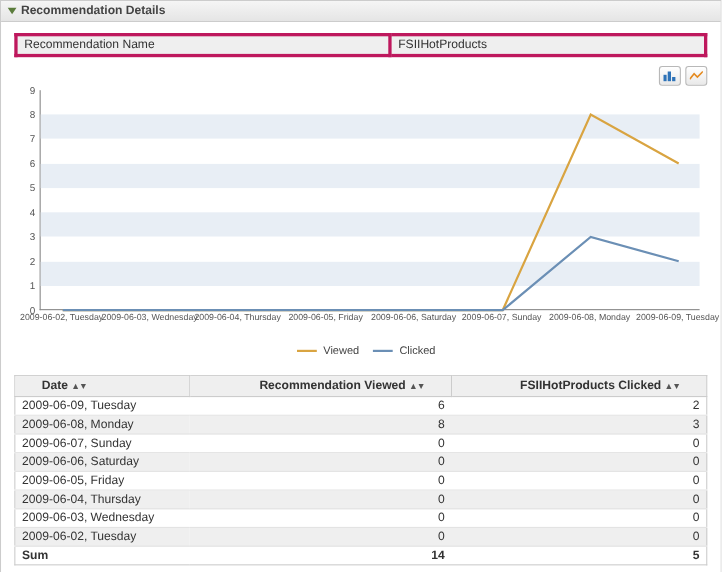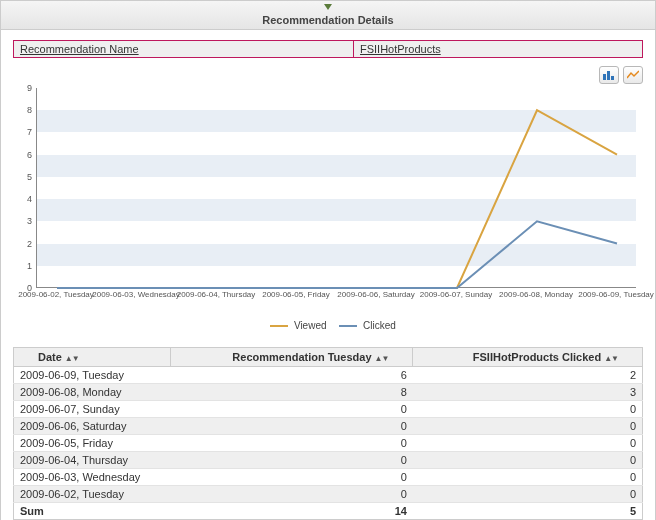--- a/index.html
+++ b/index.html
@@ -1,23 +1,23 @@
 <!DOCTYPE html>
 <html><head>
 <meta charset="utf-8">
 <style>
   * { box-sizing: border-box; margin: 0; padding: 0; }
   body { font-family: Arial, Helvetica, sans-serif; font-size: 11px; color: #333; background: #fff; }
   .panel { width: 656px; border: 1px solid #ccc; background: #fafafa; }
-  .panel-header { background: linear-gradient(#f5f5f5,#e5e5e5); border-bottom: 1px solid #ccc; padding: 3px 6px; display: flex; align-items: center; gap: 4px; flex-direction: column; }
+  .panel-header { background: linear-gradient(#f5f5f5,#e5e5e5); border-bottom: 1px solid #ccc; padding: 3px 6px; display: flex; align-items: center; gap: 4px; }
   .collapse-tri { width: 0; height: 0; border-left: 4px solid transparent; border-right: 4px solid transparent; border-top: 6px solid #5b7c3c; }
   .panel-title { font-weight: bold; color: #444; }
   .panel-body { padding: 10px 12px 6px 12px; background: #fff; }
   table.meta { width: 100%; border-collapse: collapse; border: 1px solid #ccc; margin-bottom: 6px; }
-  table.meta td { border: 1px solid #be185d; padding: 2px 6px; font-size: 11px; text-decoration: underline; }
+  table.meta td { border: 3px solid #be185d; padding: 2px 6px; font-size: 11px; }
   table.meta tr:first-child td { background: #efefef; }
   table.meta td.key { width: 340px; color: #333; }
   .toolbar { display: flex; justify-content: flex-end; gap: 4px; padding: 2px 0 4px 0; }
   .tool-btn { width: 20px; height: 18px; border: 1px solid #b8b8b8; border-radius: 3px; background: linear-gradient(#fff,#e9e9e9); display: flex; align-items: center; justify-content: center; cursor: pointer; }
   .tool-btn svg { display: block; }
   .chart-wrap { position: relative; width: 616px; height: 230px; margin: 0 auto; }
   .y-axis { position: absolute; left: 0; top: 0; width: 14px; height: 200px; }
   .y-tick { position: absolute; right: 2px; font-size: 9px; color: #555; transform: translateY(-50%); }
   .plot { position: absolute; left: 16px; top: 0; width: 600px; height: 200px; border-left: 1px solid #888; border-bottom: 1px solid #888; }
   .band { position: absolute; left: 0; width: 100%; background: #e8eef5; }
@@ -116,21 +116,21 @@
     </div>
 
     <div class="grid-wrap">
       <table class="data">
         <thead>
           <tr>
             <th class="left">
               <span>Date</span><span class="sort-arrows">▲▼</span>
             </th>
             <th class="right">
-              <span>Recommendation Tuesday</span><span class="sort-arrows">▲▼</span>
+              <span>Recommendation Viewed</span><span class="sort-arrows">▲▼</span>
             </th>
             <th class="right">
               <span>FSIIHotProducts Clicked</span><span class="sort-arrows">▲▼</span>
             </th>
           </tr>
         </thead>
         <tbody id="grid-body">
             <tr>
               <td>2009-06-09, Tuesday</td>
               <td class="right">6</td>

